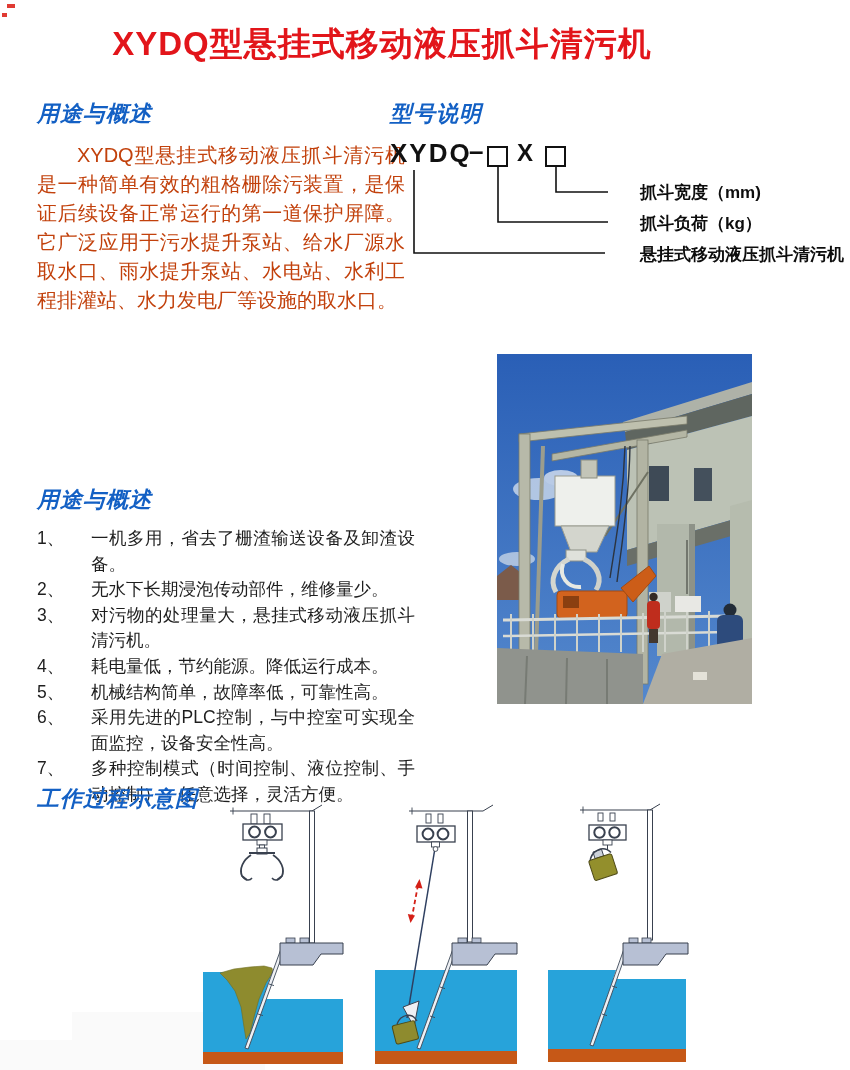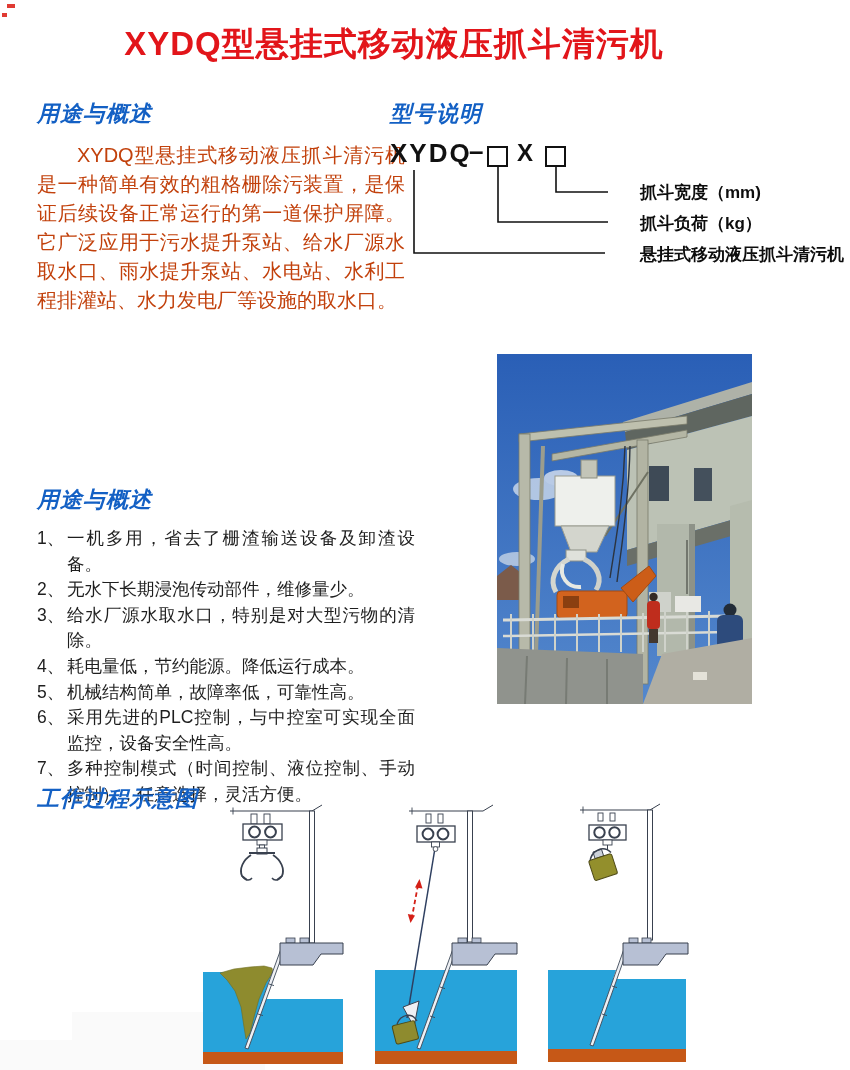--- a/index.html
+++ b/index.html
@@ -3,36 +3,36 @@
 <meta charset="utf-8">
 <style>
   html,body{margin:0;padding:0;background:#ffffff;}
   .sheet{
     position:relative;width:850px;height:1070px;background:#ffffff;overflow:hidden;
     font-family:"Liberation Sans","DejaVu Sans",sans-serif;
   }
   .abs{position:absolute;}
   .page-title{
     left:0;top:22px;width:764px;text-align:center;
-    font-size:33px;font-weight:bold;color:#e2151a;letter-spacing:1px;padding-left:12px;
+    font-size:33px;font-weight:bold;color:#e2151a;letter-spacing:1px;
   }
   .sec-head{
     font-size:22px;font-weight:bold;color:#1360c4;letter-spacing:1px;font-style:italic;
   }
   .body-copy{
     left:37px;top:141px;width:368px;font-size:20px;line-height:29px;
     color:#c2410c;text-align:justify;
   }
   .body-copy p{margin:0;text-indent:2em;}
   .feature-list{
     left:37px;top:526px;width:378px;font-size:17.5px;line-height:25.6px;color:#1e1e1e;
   }
   .feature-item{display:flex;}
   .feature-item .num{flex:0 0 30px;}
-  .feature-item .txt{flex:1;text-align:justify;}
+  .feature-item .txt{flex:1;text-align:justify;margin-left:24px;}
   .model-code{position:absolute;font-weight:bold;color:#111;}
   .code-xydq{left:390px;top:138px;font-size:26px;letter-spacing:2px;}
   .code-dash{left:469px;top:136px;font-size:26px;}
   .code-x{left:517px;top:139px;font-size:24px;}
   .code-box{position:absolute;width:17px;height:17px;border:2.4px solid #111;background:#fff;}
   .box1{left:487px;top:146px;}
   .box2{left:545px;top:146px;}
   .model-label{position:absolute;left:610px;font-size:17px;font-weight:600;color:#0d0d0d;white-space:nowrap;margin-left:30px;}
   .lbl1{top:181px;}
   .lbl2{top:212px;}
@@ -71,21 +71,21 @@
     <div class="feature-item">
         <span class="num">1、</span>
         <span class="txt">一机多用，省去了栅渣输送设备及卸渣设备。</span>
       </div>
     <div class="feature-item">
         <span class="num">2、</span>
         <span class="txt">无水下长期浸泡传动部件，维修量少。</span>
       </div>
     <div class="feature-item">
         <span class="num">3、</span>
-        <span class="txt">给水厂源水取水口，特别是对大型污物的清除。</span>
+        <span class="txt">对污物的处理量大，悬挂式移动液压抓斗清污机。</span>
       </div>
     <div class="feature-item">
         <span class="num">4、</span>
         <span class="txt">耗电量低，节约能源。降低运行成本。</span>
       </div>
     <div class="feature-item">
         <span class="num">5、</span>
         <span class="txt">机械结构简单，故障率低，可靠性高。</span>
       </div>
     <div class="feature-item">

